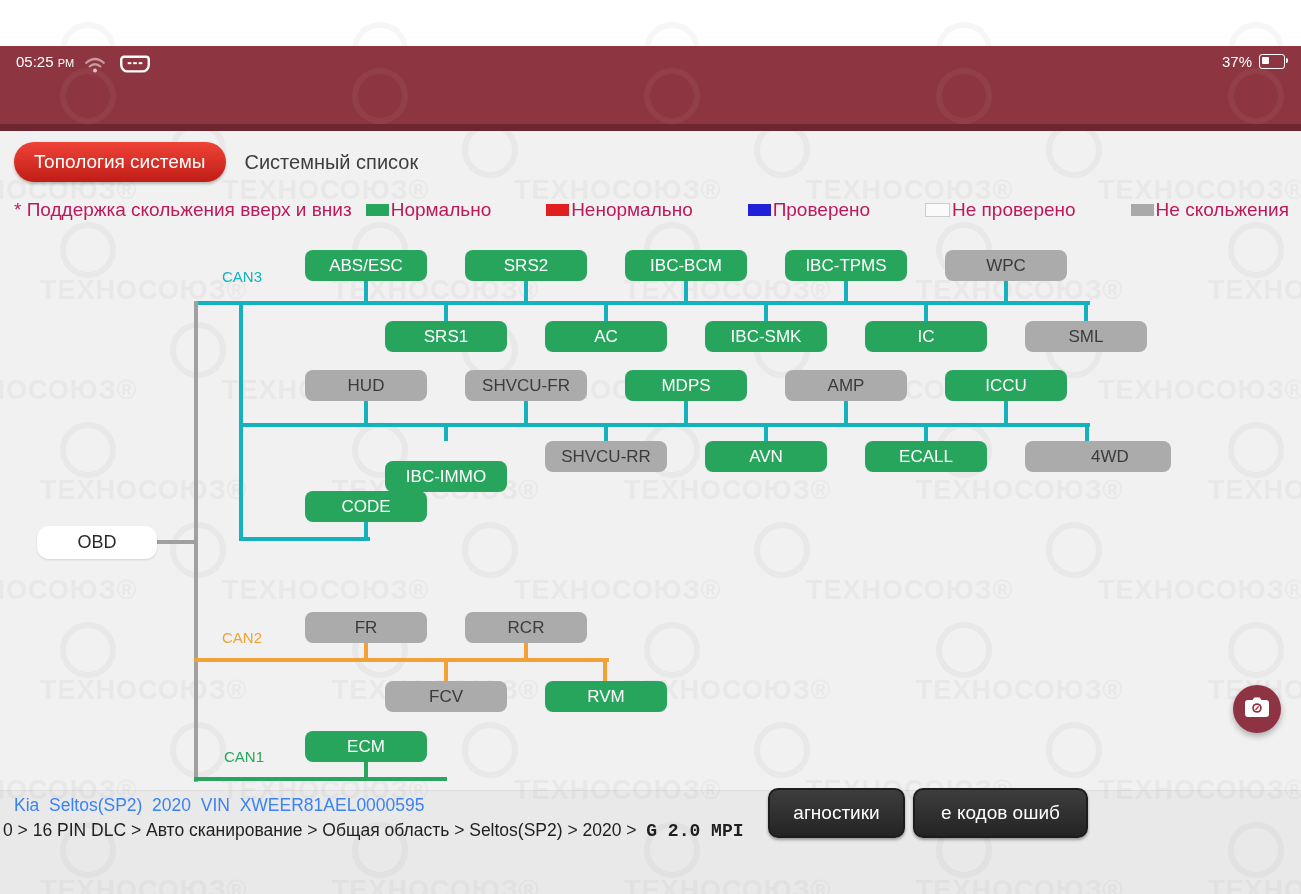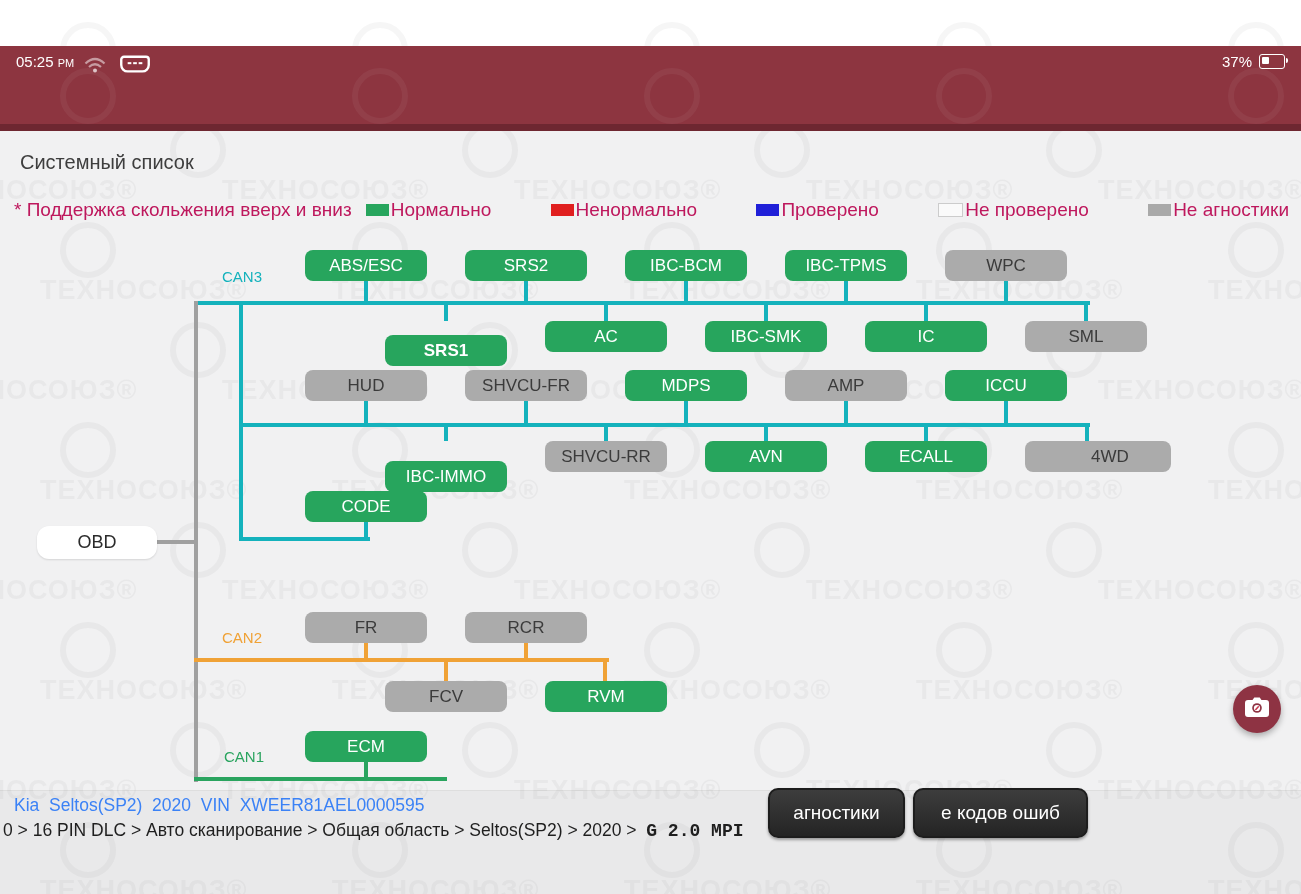--- a/index.html
+++ b/index.html
@@ -203,20 +203,21 @@
       <span>37%</span>
       <span class="batt">
           <span class="batt-fill"></span>
         </span>
     </div>
 
   </div>
   <div class="topbar-strip"></div>
 
   <div class="tabs">
+      <div class="tab active">Топология системы</div>
       <div class="tab">Системный список</div>
     </div>
 
   <div class="legend">
     <span class="legend-note">* Поддержка скольжения вверх и вниз</span>
     <span class="legend-items">
         <span class="legend-item">
           <i class="sq" style="background: rgb(39, 165, 93);"></i>
           <span>Нормально</span>
         </span>
@@ -227,21 +228,21 @@
         <span class="legend-item">
           <i class="sq" style="background: rgb(32, 32, 216);"></i>
           <span>Проверено</span>
         </span>
         <span class="legend-item">
           <i class="sq" style="background: rgb(250, 250, 250); border: 1px solid rgb(204, 204, 204);"></i>
           <span>Не проверено</span>
         </span>
         <span class="legend-item">
           <i class="sq" style="background: rgb(169, 169, 169);"></i>
-          <span>Не агностики</span>
+          <span>Не скольжения</span>
         </span>
       </span>
   </div>
 
   <div class="diagram">
       <div class="seg" style="left: 196px; top: 301px; width: 894px; height: 4px; background: rgb(20, 178, 188);"></div>
       <div class="seg" style="left: 239px; top: 303px; width: 4px; height: 238px; background: rgb(20, 178, 188);"></div>
       <div class="seg" style="left: 239px; top: 423px; width: 851px; height: 4px; background: rgb(20, 178, 188);"></div>
       <div class="seg" style="left: 239px; top: 537px; width: 131px; height: 4px; background: rgb(20, 178, 188);"></div>
       <div class="seg" style="left: 1084px; top: 305px; width: 4px; height: 16px; background: rgb(20, 178, 188);"></div>
@@ -275,21 +276,21 @@
       <div class="seg" style="left: 194px; top: 777px; width: 253px; height: 4px; background: rgb(42, 164, 95);"></div>
       <div class="seg" style="left: 364px; top: 762px; width: 4px; height: 15px; background: rgb(42, 164, 95);"></div>
       <div class="bus-label" style="left: 222px; top: 268px; color: rgb(20, 178, 188);">CAN3</div>
       <div class="bus-label" style="left: 222px; top: 629px; color: rgb(240, 162, 54);">CAN2</div>
       <div class="bus-label" style="left: 224px; top: 748px; color: rgb(42, 164, 95);">CAN1</div>
       <div class="node node-ok" style="left: 305px; top: 250px;">ABS/ESC</div>
       <div class="node node-ok" style="left: 465px; top: 250px;">SRS2</div>
       <div class="node node-ok" style="left: 625px; top: 250px;">IBC-BCM</div>
       <div class="node node-ok" style="left: 785px; top: 250px;">IBC-TPMS</div>
       <div class="node node-ne" style="left: 945px; top: 250px;">WPC</div>
-      <div class="node node-ok" style="left: 385px; top: 335px; font-weight: bold;">SRS1</div>
+      <div class="node node-ok" style="left: 385px; top: 321px;">SRS1</div>
       <div class="node node-ok" style="left: 545px; top: 321px;">AC</div>
       <div class="node node-ok" style="left: 705px; top: 321px;">IBC-SMK</div>
       <div class="node node-ok" style="left: 865px; top: 321px;">IC</div>
       <div class="node node-ne" style="left: 1025px; top: 321px;">SML</div>
       <div class="node node-ne" style="left: 305px; top: 370px;">HUD</div>
       <div class="node node-ne" style="left: 465px; top: 370px;">SHVCU-FR</div>
       <div class="node node-ok" style="left: 625px; top: 370px;">MDPS</div>
       <div class="node node-ne" style="left: 785px; top: 370px;">AMP</div>
       <div class="node node-ok" style="left: 945px; top: 370px;">ICCU</div>
       <div class="node node-ok" style="left: 385px; top: 441px; margin-top: 20px;">IBC-IMMO</div>

